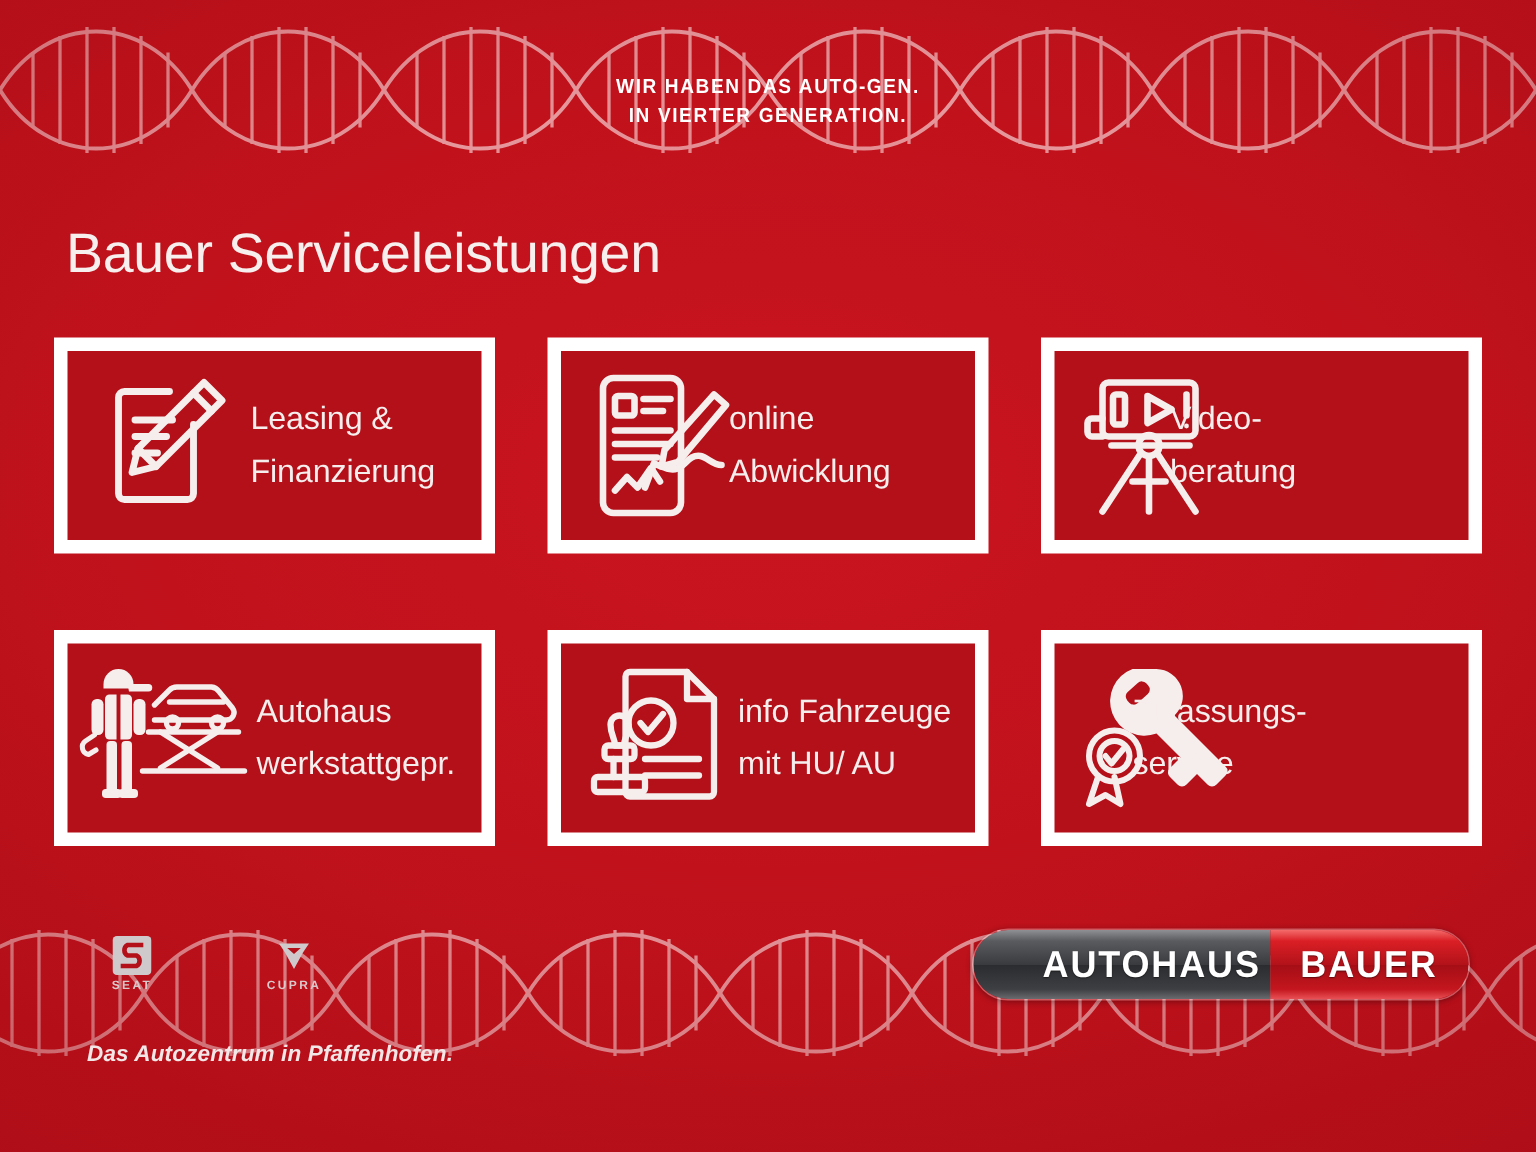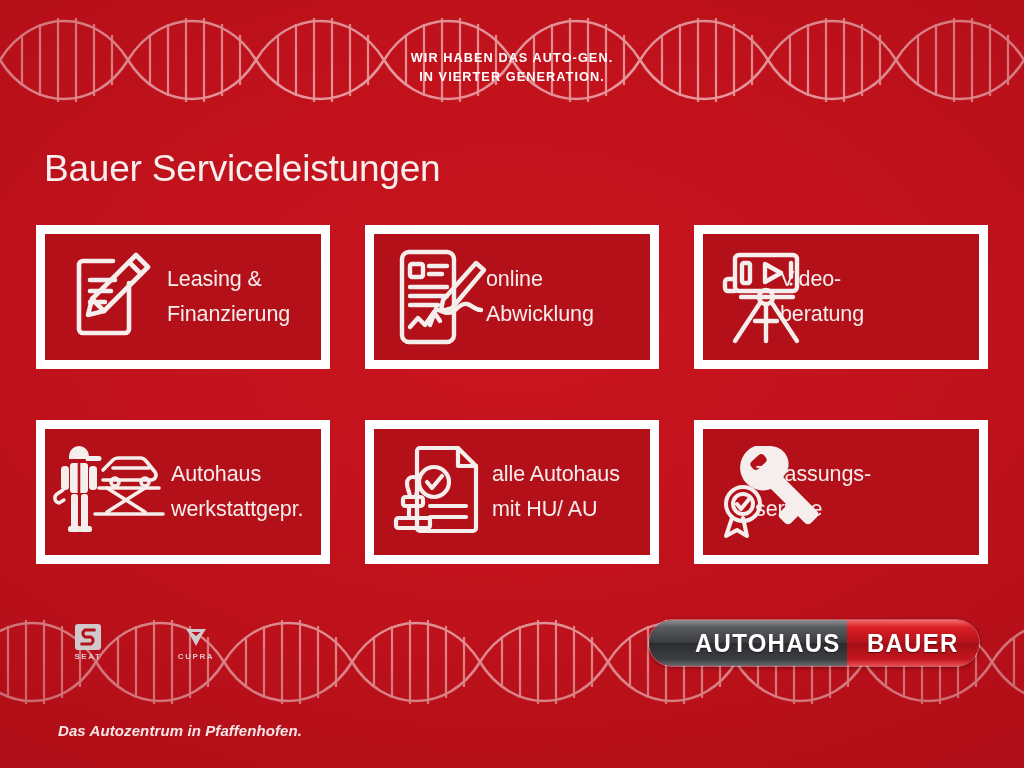--- a/index.html
+++ b/index.html
@@ -216,21 +216,21 @@
     font-weight: bold;
     line-height: 23px;
     letter-spacing: 0.1px;
     transform: scaleX(0.97);
     transform-origin: right center;
   }
 
   .footer-tagline {
     position: absolute;
     left: 58px;
-    top: 722px;
+    top: 694px;
     z-index: 7;
     color: #F3E6E7;
     font-size: 15px;
     font-weight: bold;
     font-style: italic;
     letter-spacing: 0.1px;
   }
 </style>
 </head>
 <body>
@@ -386,21 +386,21 @@
             <line x1="40" y1="64" x2="76" y2="64"></line>
             <line x1="40" y1="75" x2="76" y2="75"></line>
 
             <path d="M17 41 a6 6 0 0 1 12 0 c0 7 -3 9 -3 14 h-6 c0 -5 -3 -7 -3 -14 Z"></path>
             <rect x="13" y="55" width="20" height="9" rx="2.5"></rect>
             <rect x="6" y="76" width="34" height="10" rx="2.5"></rect>
             <line x1="19" y1="64" x2="19" y2="76"></line>
             <line x1="27" y1="64" x2="27" y2="76"></line>
           </svg>
         </span>
-        <span class="card-label indent-e">alle Autohaus
+        <span class="card-label indent-e">info Fahrzeuge
 mit HU/ AU</span>
       </div>
     </div>
 
     <div class="card">
       <div class="card-inner">
         <span class="card-icon">
           <svg width="104" height="100" viewBox="0 0 104 100" fill="none" stroke="#F6EDED" stroke-width="4" stroke-linecap="round" stroke-linejoin="round">
 
             <path d="M38 4 h16 a18 18 0 0 1 12 31 l34 34 a4 4 0 0 1 0 6 l-6 6 a4 4 0 0 1-6 0 l-7 -7

